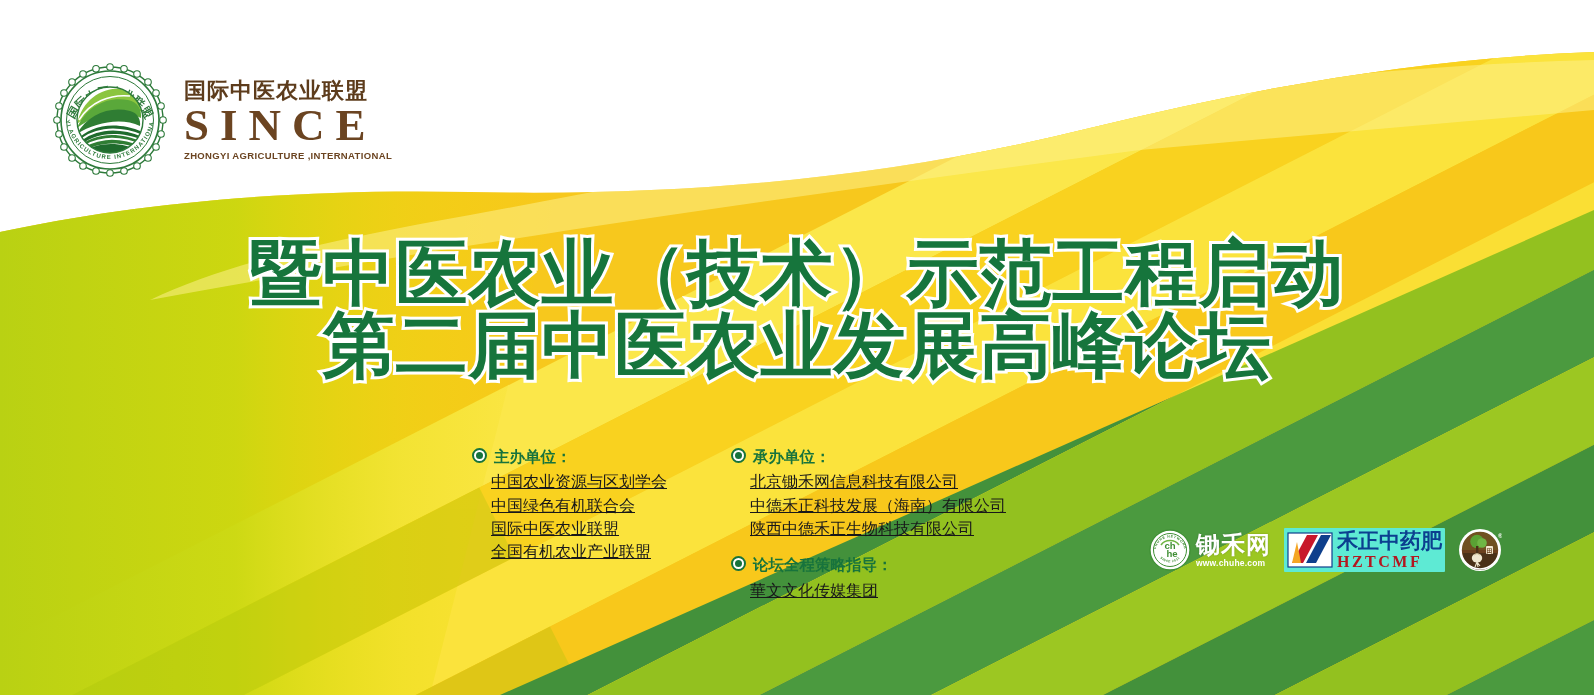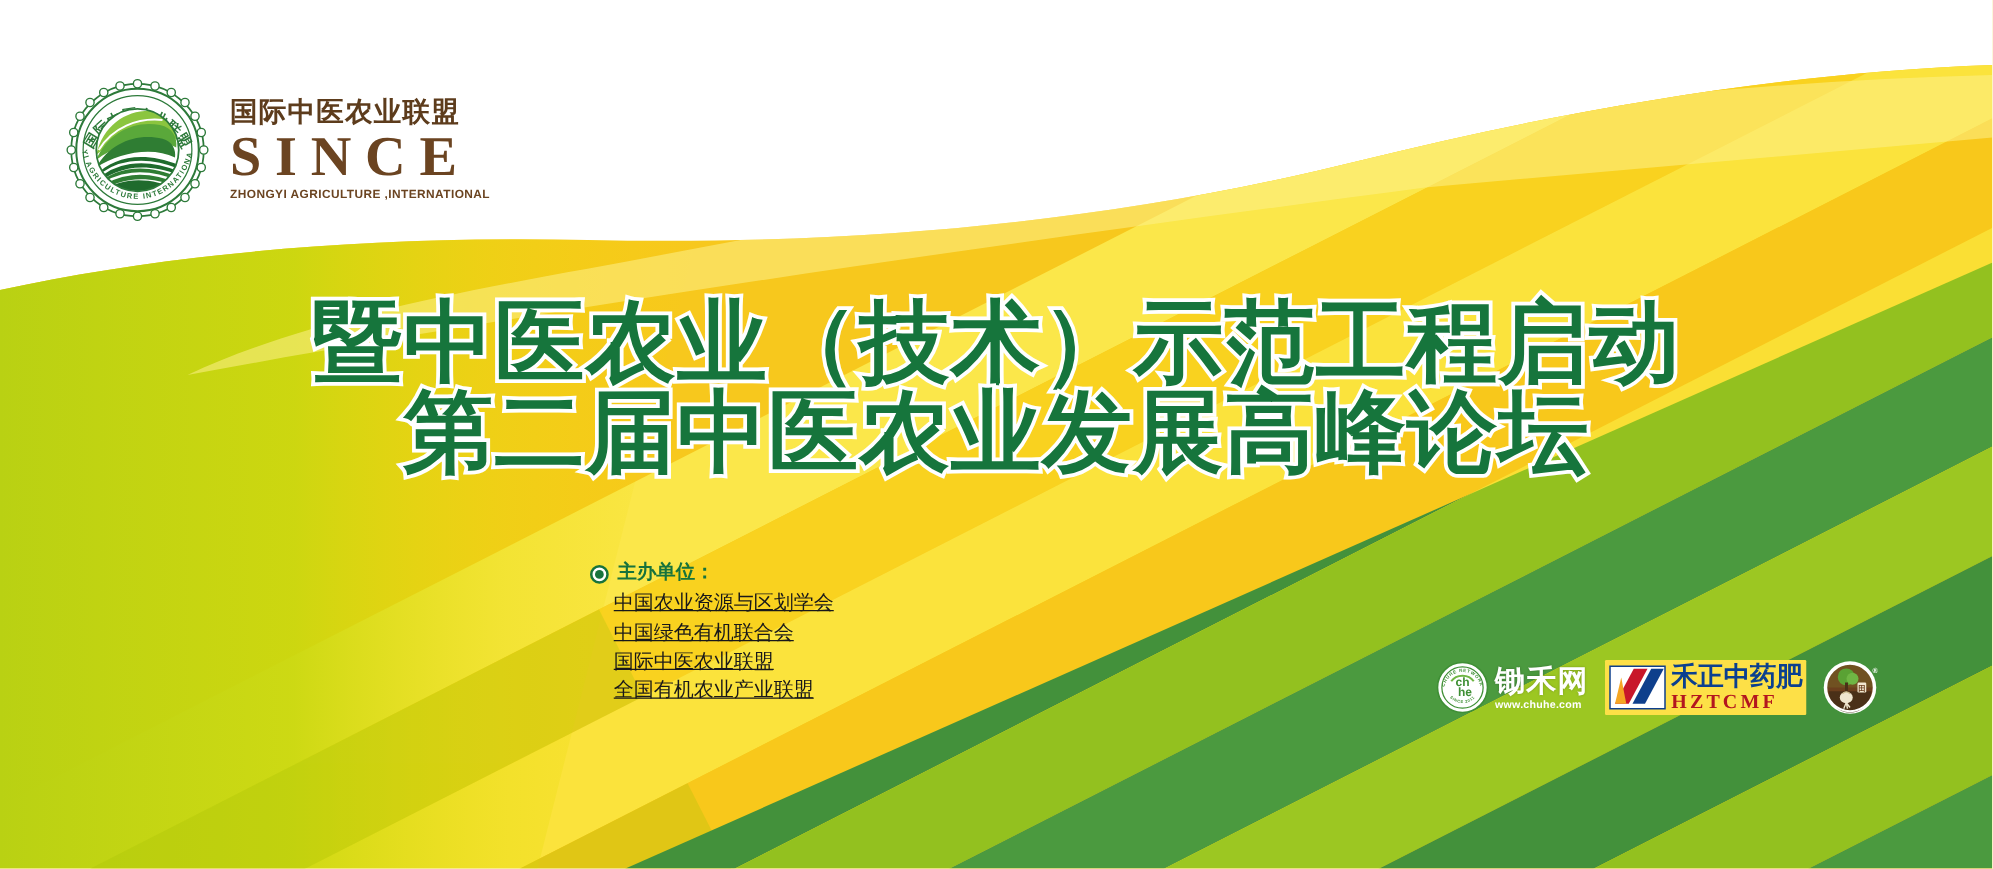--- a/index.html
+++ b/index.html
@@ -63,21 +63,21 @@
 
   
   #info{
     position:absolute;left:472px;top:448px;
     display:flex;gap:64px;z-index:5;
   }
   .info-col{display:flex;flex-direction:column;}
   .info-group{margin-bottom:16px;}
   .info-group:last-child{margin-bottom:0;}
   .group-head{
-    display:flex;align-items:flex-end;gap:7px;
+    display:flex;align-items:flex-start;gap:7px;
     font-size:15.5px;font-weight:700;color:#17733c;
     font-family:"DejaVu Sans","Liberation Sans",sans-serif;
     line-height:1.25;white-space:nowrap;
   }
   .bullet{
     width:11px;height:11px;border-radius:50%;
     border:2px solid #17733c;background:#ffffff;
     display:inline-block;position:relative;flex:0 0 auto;
   }
   .bullet::after{
@@ -106,21 +106,21 @@
     font-family:"DejaVu Sans","Liberation Sans",sans-serif;
     letter-spacing:1px;
     text-shadow:0 0 2px rgba(0,0,0,.25);
   }
   .chuhe-url{
     font-size:8.5px;font-weight:700;color:#ffffff;
     letter-spacing:0.2px;margin-top:2px;
   }
 
   
-  .hzt{gap:4px;background:#fde047;padding:2px 3px;border-radius:1px;}
+  .hzt{gap:4px;background:#5eead4;padding:2px 3px;border-radius:1px;}
   .hzt-txt{display:flex;flex-direction:column;line-height:1;}
   .hzt-cn{
     font-size:21px;font-weight:700;color:#0b3f8f;
     font-family:"DejaVu Sans","Liberation Sans",sans-serif;
     letter-spacing:0px;position:relative;
   }
   .hzt-en{
     font-size:16px;font-weight:700;color:#b3161f;
     letter-spacing:2.5px;margin-top:2px;
     font-family:"Liberation Serif","DejaVu Serif",serif;
@@ -329,20 +329,43 @@
         <div class="group-items">
           <div class="group-item">中国农业资源与区划学会</div>
           <div class="group-item">中国绿色有机联合会</div>
           <div class="group-item">国际中医农业联盟</div>
           <div class="group-item">全国有机农业产业联盟</div>
         </div>
       </div>
 
     </div>
 
+    <div class="info-col">
+      <div class="info-group">
+        <div class="group-head">
+          <span class="bullet"></span>
+          <span>承办单位：</span>
+        </div>
+        <div class="group-items">
+          <div class="group-item">北京锄禾网信息科技有限公司</div>
+          <div class="group-item">中德禾正科技发展（海南）有限公司</div>
+          <div class="group-item">陕西中德禾正生物科技有限公司</div>
+        </div>
+      </div>
+
+      <div class="info-group">
+        <div class="group-head">
+          <span class="bullet"></span>
+          <span>论坛全程策略指导：</span>
+        </div>
+        <div class="group-items">
+          <div class="group-item">華文文化传媒集团</div>
+        </div>
+      </div>
+    </div>
   </div>
 
   <div id="sponsors">
 
     <div class="sponsor chuhe">
       <svg width="42" height="42" viewBox="0 0 42 42" xmlns="http://www.w3.org/2000/svg">
         <circle cx="21" cy="21" r="20" fill="#ffffff" stroke="#3f8f35" stroke-width="1.3"></circle>
         <circle cx="21" cy="21" r="16.5" fill="#ffffff" stroke="#3f8f35" stroke-width="1"></circle>
         <defs>
           <path id="chArcT" d="M 6.5,23 A 14.5,14.5 0 0 1 35.5,23" fill="none"></path>

